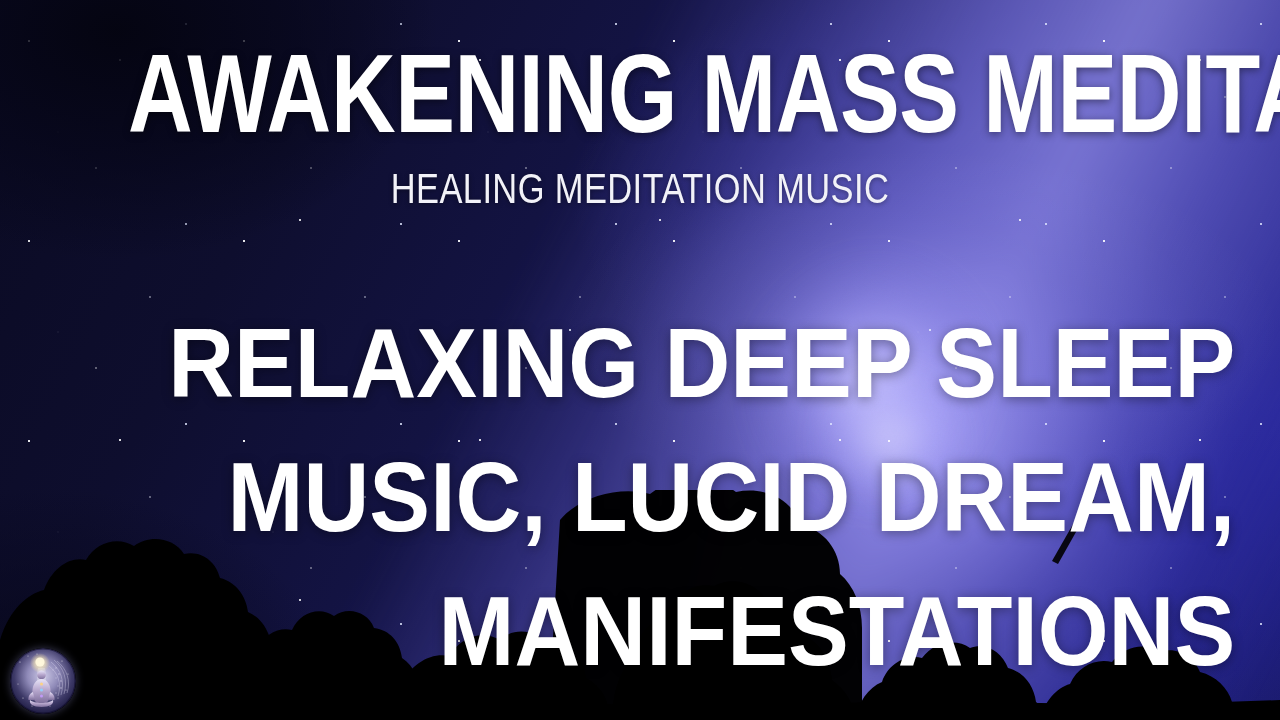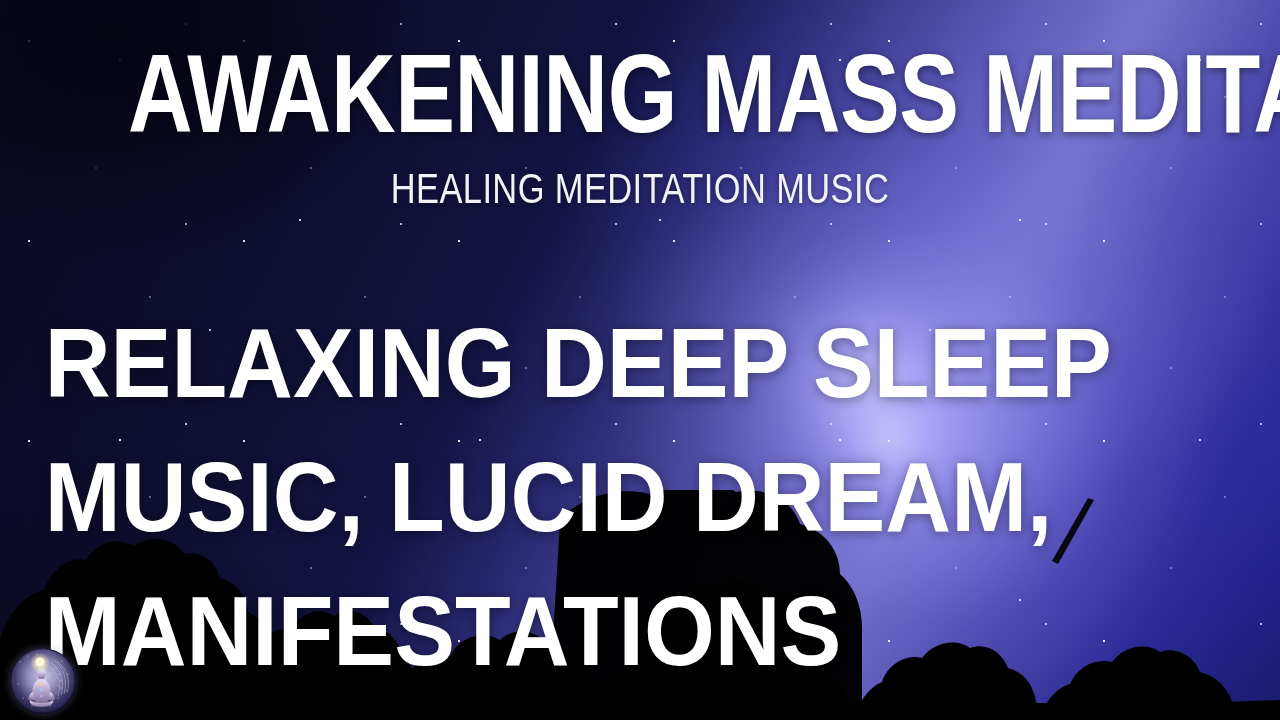--- a/index.html
+++ b/index.html
@@ -183,21 +183,21 @@
     transform-origin: 50% 0;
     white-space: nowrap;
     text-shadow: 0 1px 6px rgba(0,0,0,0.4);
   }
 
   .body-block {
     position: absolute;
     left: 0;
     right: 0;
     top: 296px;
-    text-align: left;
+    text-align: right;
   }
   .body-line {
     color: #ffffff;
     font-family: "Liberation Sans Narrow", "Liberation Sans", sans-serif;
     font-weight: 700;
     font-size: 98px;
     line-height: 134px;
     letter-spacing: 0px;
     white-space: nowrap;
     transform: scaleX(0.93);

